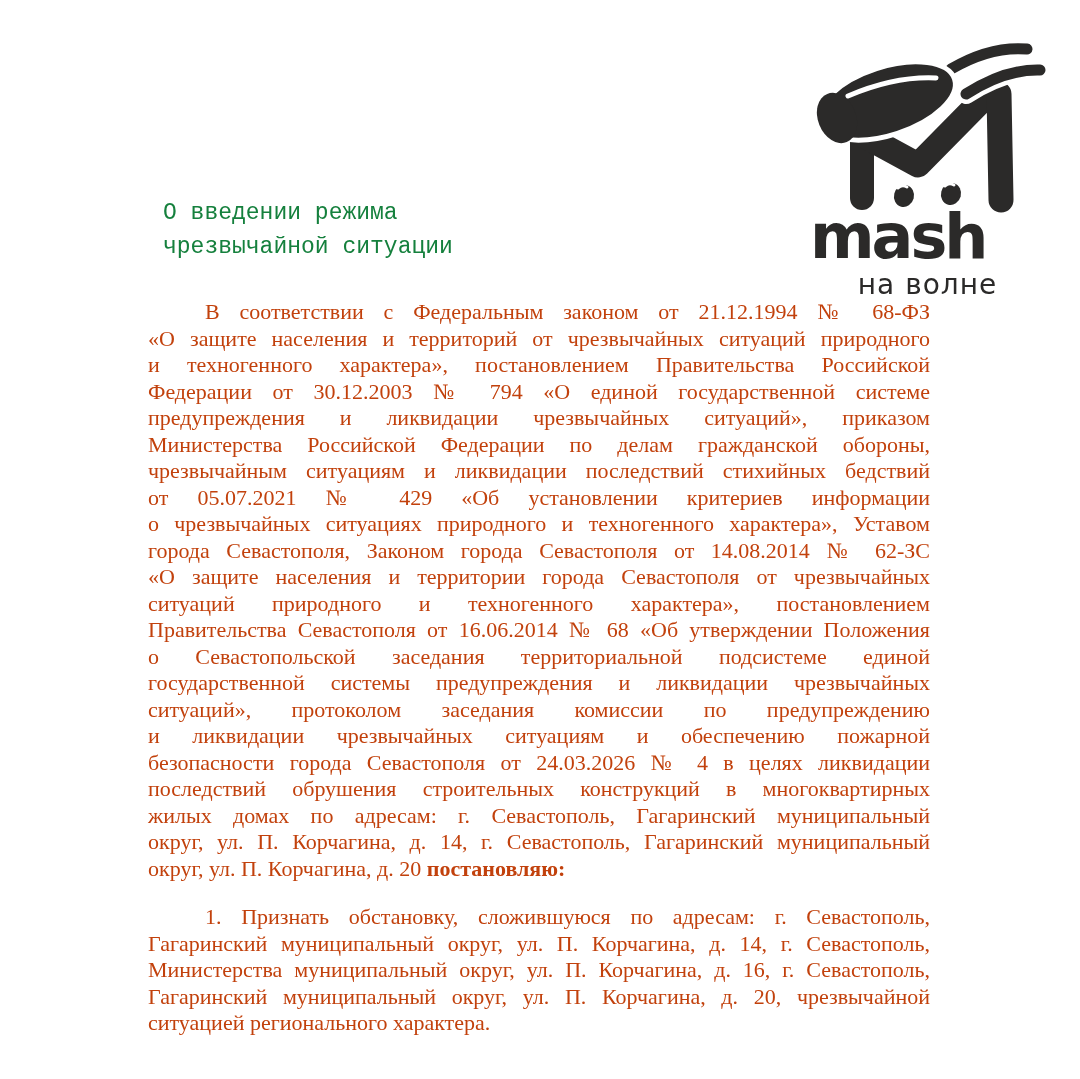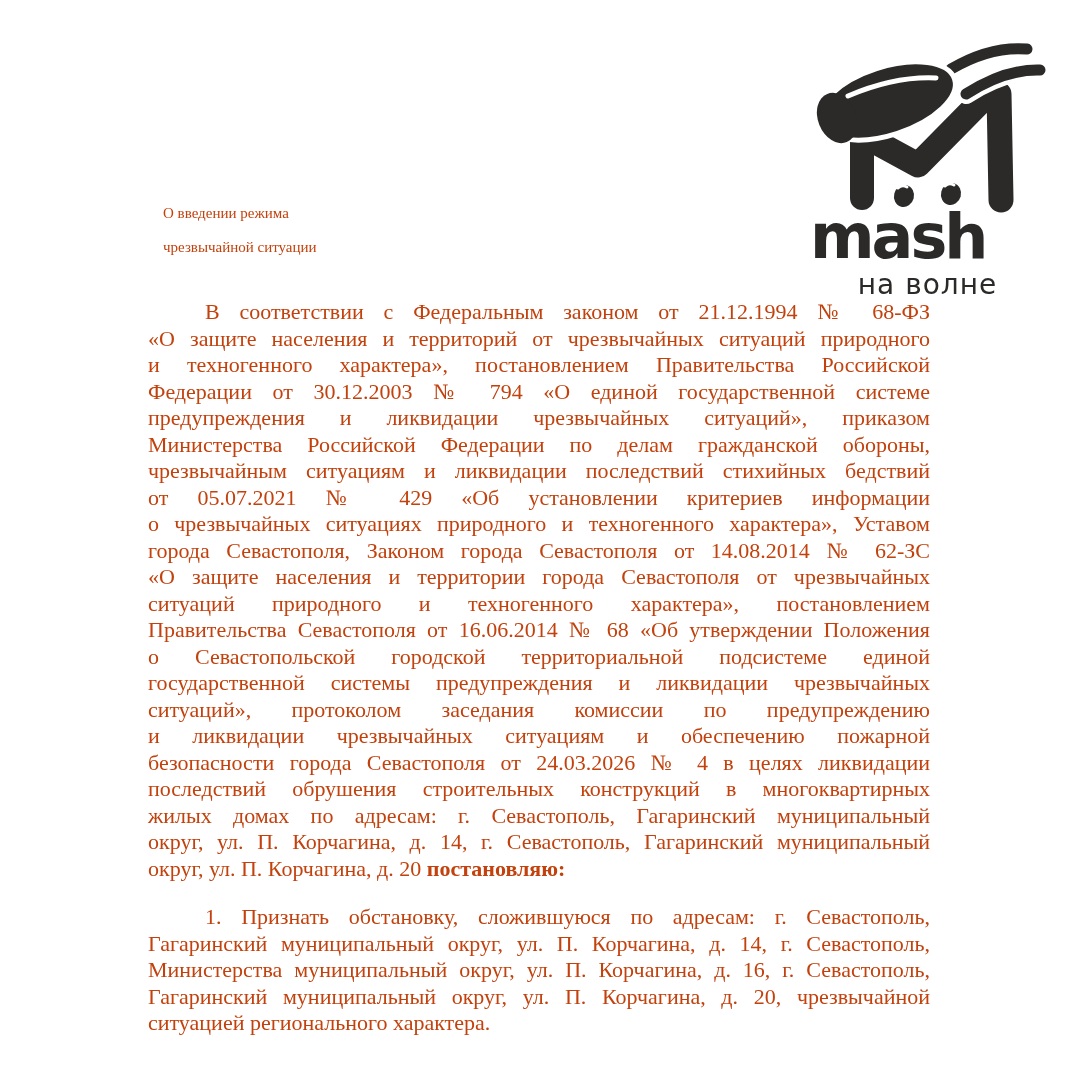--- a/index.html
+++ b/index.html
@@ -17,23 +17,24 @@
     inset: 0;
     background: #ffffff;
   }
 
   
   .doc-title {
     position: absolute;
     left: 163px;
     top: 196px;
     width: 430px;
-    font-size: 15px;
+    font-size: 23px;
     line-height: 34px;
-    color: #c2410c;
+    color: #15803d;
+    font-family: Liberation Mono, monospace;
   }
   .doc-title .line,
   .doc-title .line.justify {
     text-align: left;
     text-align-last: auto;
   }
 
   .doc-body {
     position: absolute;
     left: 148px;
@@ -146,21 +147,21 @@
           <div class="line justify">Федерации от 30.12.2003 № 794 «О единой государственной системе</div>
           <div class="line justify">предупреждения и ликвидации чрезвычайных ситуаций», приказом</div>
           <div class="line justify">Министерства Российской Федерации по делам гражданской обороны,</div>
           <div class="line justify">чрезвычайным ситуациям и ликвидации последствий стихийных бедствий</div>
           <div class="line justify">от 05.07.2021 № 429 «Об установлении критериев информации</div>
           <div class="line justify">о чрезвычайных ситуациях природного и техногенного характера», Уставом</div>
           <div class="line justify">города Севастополя, Законом города Севастополя от 14.08.2014 № 62-ЗС</div>
           <div class="line justify">«О защите населения и территории города Севастополя от чрезвычайных</div>
           <div class="line justify">ситуаций природного и техногенного характера», постановлением</div>
           <div class="line justify">Правительства Севастополя от 16.06.2014 № 68 «Об утверждении Положения</div>
-          <div class="line justify">о Севастопольской городской территориальной подсистеме единой</div>
+          <div class="line justify">о Севастопольской заседания территориальной подсистеме единой</div>
           <div class="line justify">государственной системы предупреждения и ликвидации чрезвычайных</div>
           <div class="line justify">ситуаций», протоколом заседания комиссии по предупреждению</div>
           <div class="line justify">и ликвидации чрезвычайных ситуациям и обеспечению пожарной</div>
           <div class="line justify">безопасности города Севастополя от 24.03.2026 № 4 в целях ликвидации</div>
           <div class="line justify">последствий обрушения строительных конструкций в многоквартирных</div>
           <div class="line justify">жилых домах по адресам: г. Севастополь, Гагаринский муниципальный</div>
           <div class="line justify">округ, ул. П. Корчагина, д. 14, г. Севастополь, Гагаринский муниципальный</div>
         </div>
       <div class="line last-line"><span>округ, ул. П. Корчагина, д. 20 </span><span class="bold">постановляю:</span></div>
     </div>

